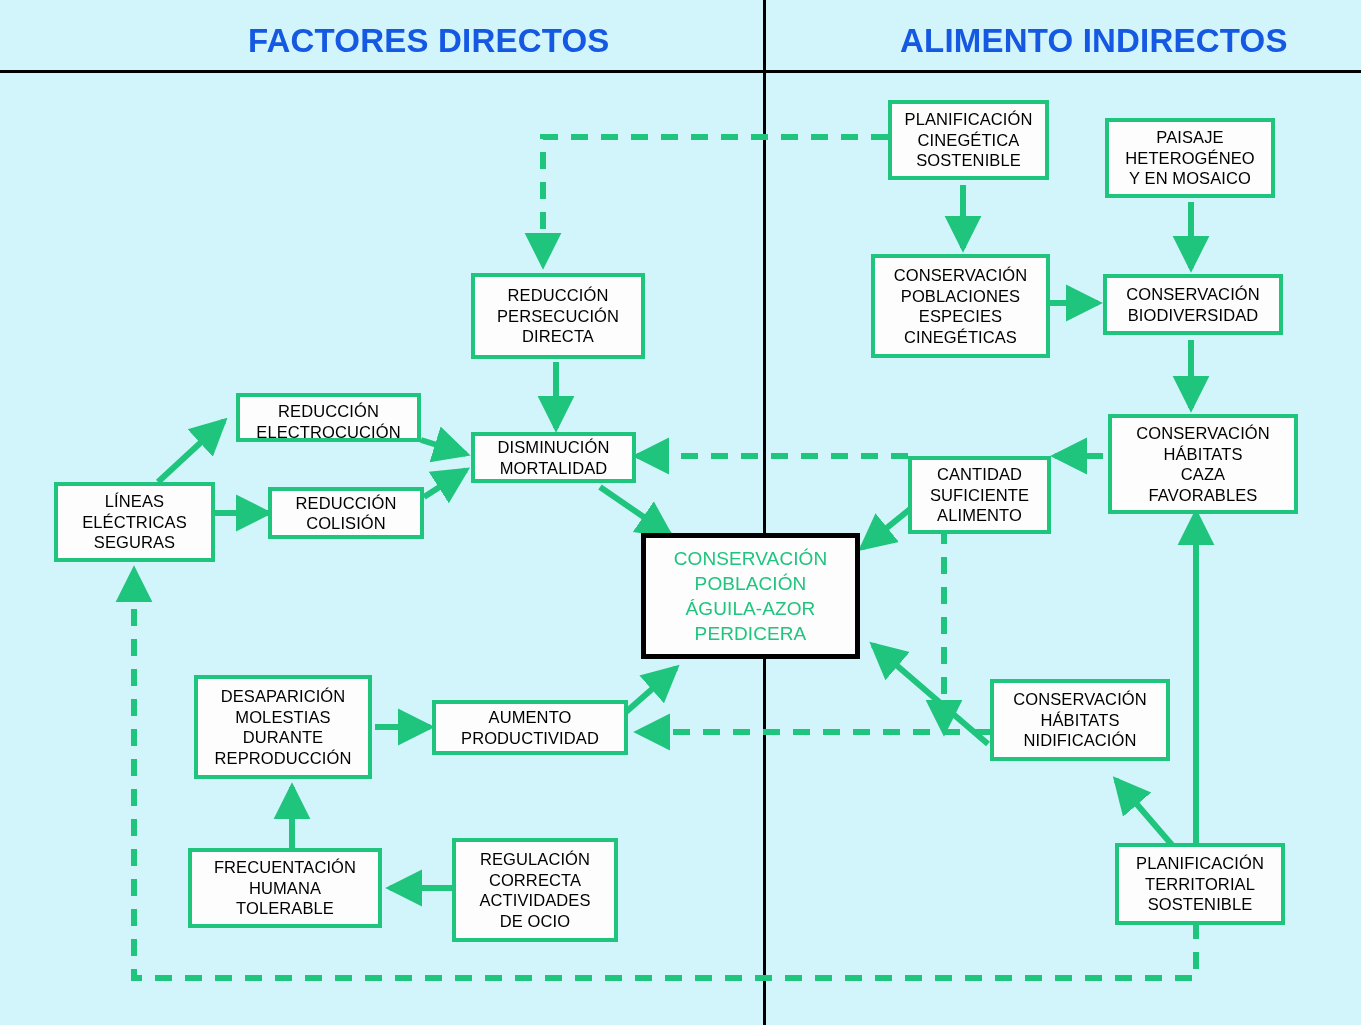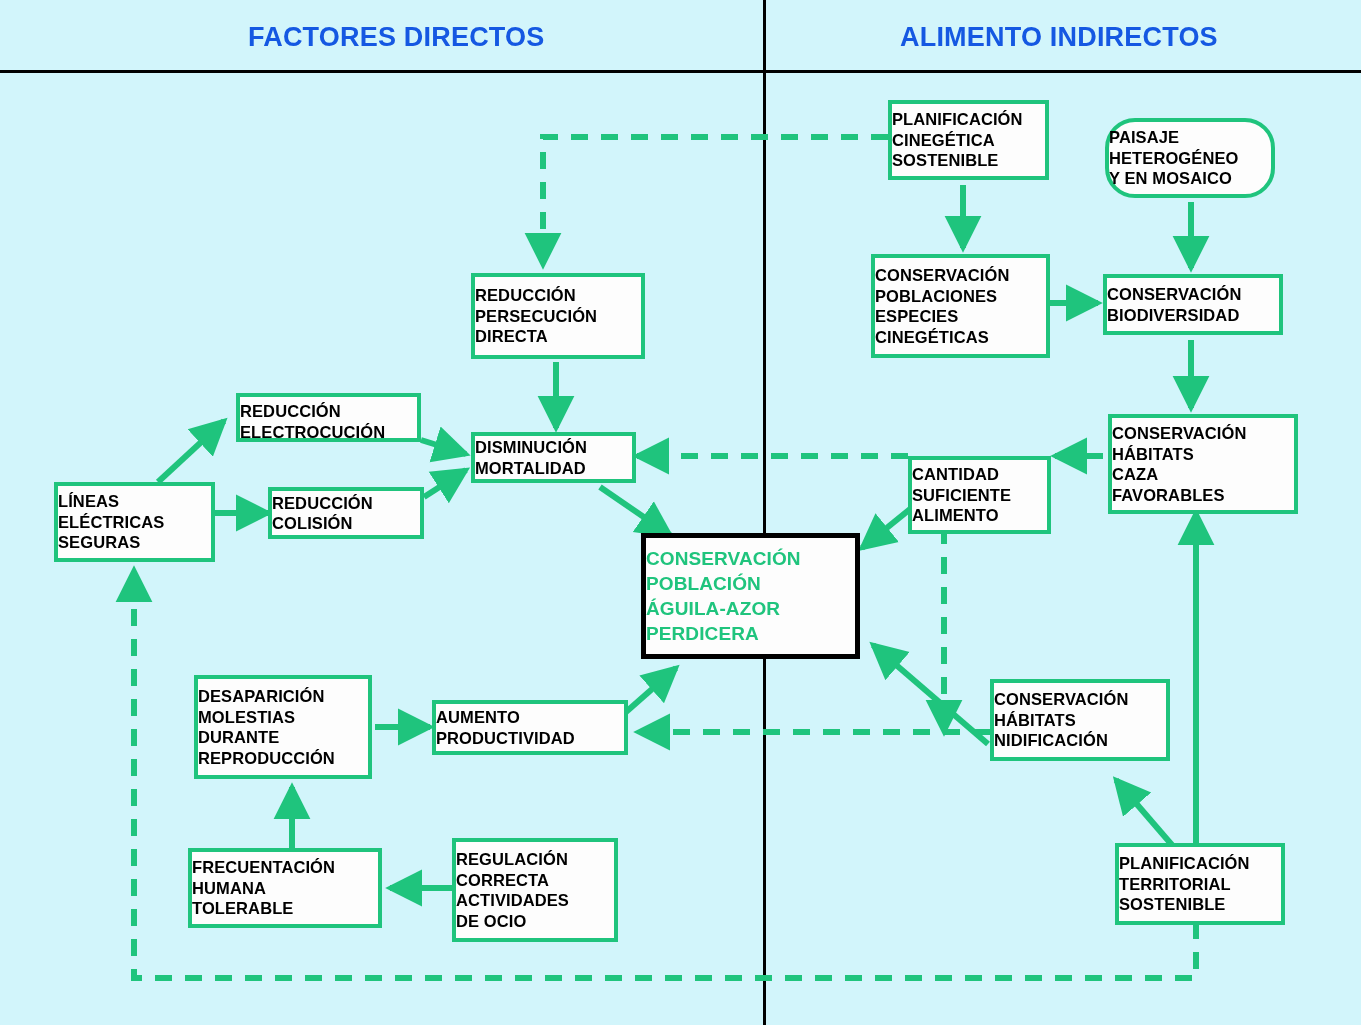--- a/index.html
+++ b/index.html
@@ -14,37 +14,37 @@
   #canvas{position:absolute;left:0;top:0;width:1361px;height:1025px;}
   svg#wires{position:absolute;left:0;top:0;width:1361px;height:1025px;}
 
   .divider{position:absolute;background:#000;}
   #div-h{left:0;top:70px;width:1361px;height:3px;}
   #div-v{left:763px;top:0;width:3px;height:1025px;}
 
   .hdr{
     position:absolute;top:22px;
     color:#1558e2;
-    font-size:27px;font-weight:bold;
+    font-size:33px;font-weight:bold;
     letter-spacing:0.2px;
     white-space:nowrap;
   }
   #hdr-left{left:248px;}
   #hdr-right{left:900px;}
 
   .node{
     position:absolute;
     box-sizing:border-box;
     background:#fdfdfd;
     border:4px solid #1fc47d;
     color:#000;
     font-size:16.5px;
-    font-weight:bold;
+    font-weight:normal;
     line-height:20.5px;
-    text-align:left;
+    text-align:center;
     display:flex;
     align-items:center;
     justify-content:center;
     letter-spacing:0.1px;
   }
   .node span{display:block;width:100%;}
   .node.overflow{overflow:visible;align-items:flex-start;padding-top:4px;}
   .node.overflow span{position:relative;}
 
   #n-center{
@@ -102,21 +102,21 @@
       <path d="M944,497 L944,732"></path>
       <path d="M990,732 L638,732"></path>
       <path d="M1196,922 L1196,978 L134,978 L134,570"></path>
     </g>
   </svg>
 
   <div class="node" id="n-plan-cineg" style="left:888px;top:100px;width:161px;height:80px;">
     <span>PLANIFICACIÓN<br>CINEGÉTICA<br>SOSTENIBLE</span>
   </div>
 
-  <div class="node" id="n-paisaje" style="left:1105px;top:118px;width:170px;height:80px;border-radius:30px;">
+  <div class="node" id="n-paisaje" style="left:1105px;top:118px;width:170px;height:80px;">
     <span>PAISAJE<br>HETEROGÉNEO<br>Y EN MOSAICO</span>
   </div>
 
   <div class="node" id="n-pobl-cineg" style="left:871px;top:254px;width:179px;height:104px;">
     <span>CONSERVACIÓN<br>POBLACIONES<br>ESPECIES<br>CINEGÉTICAS</span>
   </div>
 
   <div class="node" id="n-biodiv" style="left:1103px;top:274px;width:180px;height:61px;">
     <span>CONSERVACIÓN<br>BIODIVERSIDAD</span>
   </div>

